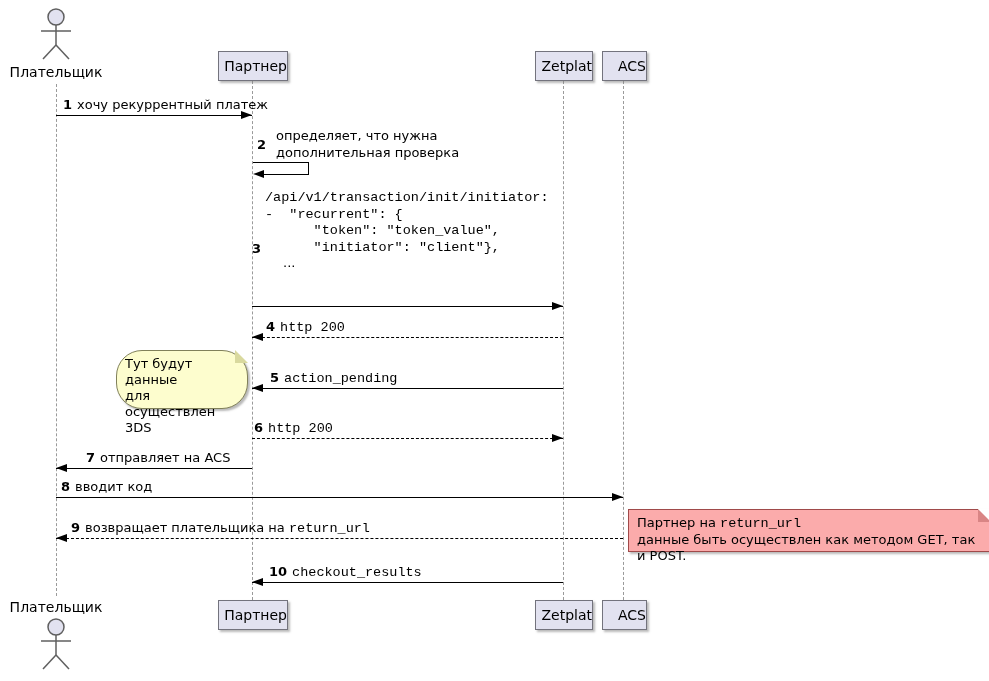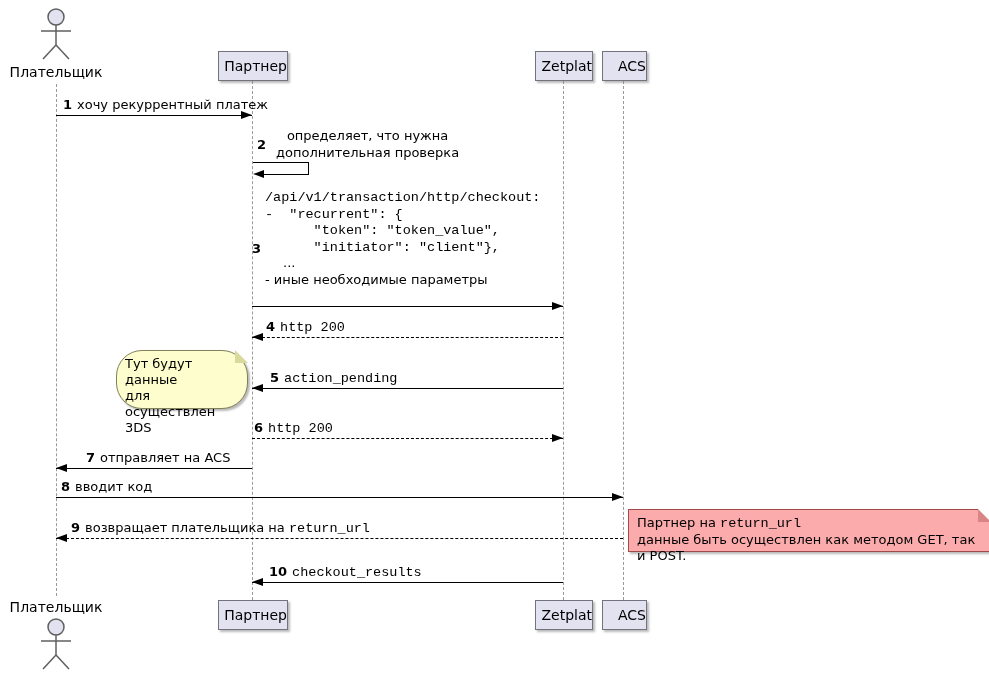--- a/index.html
+++ b/index.html
@@ -15,21 +15,21 @@
   .mono{font-family:"Liberation Mono","DejaVu Sans Mono",monospace;font-size:13.5px;white-space:pre;}
   .plain{white-space:pre;}
   .aline{position:absolute;height:0;}
   .solid{border-top:1px solid #000;}
   .dashedl{border-top:1px dashed #000;}
   .vline{position:absolute;width:0;border-left:1px solid #000;}
   .ah{position:absolute;width:0;height:0;border-top:4px solid transparent;border-bottom:4px solid transparent;}
   .ah.r{border-left:11px solid #000;}
   .ah.l{border-right:11px solid #000;}
   .selfmsg{display:flex;align-items:center;gap:5px;}
-  .selfmsg .lines div{line-height:17px;text-align:center;}
+  .selfmsg .lines div{line-height:17px;}
   .m3block{position:absolute;left:257px;top:189px;font-size:13px;}
   .m3l{line-height:16.5px;height:16.5px;}
   .m3l.dots{padding-left:18px;}
   .m3num{position:absolute;left:244px;top:241px;font-weight:bold;font-size:13px;}
   .note{position:absolute;border:1px solid;font-size:13px;line-height:16px;
         padding:5px 8px 4px 8px;box-shadow:2px 2px 2px rgba(130,130,130,.55);}
   .note.yellow{background:#FDFDCE;border-color:#81815a;border-radius:26px;}
   .note.pink{background:#FBABAB;border-color:#a04a4a;}
   .fold{position:absolute;top:-1px;right:-1px;width:0;height:0;border-style:solid;
         border-width:0 13px 13px 0;}
@@ -79,26 +79,25 @@
       <div>дополнительная проверка</div>
     </span>
   </div>
   <div class="aline solid" style="left:245px;top:162px;width:56px;"></div>
   <div class="vline" style="left:300px;top:162px;height:13px;"></div>
   <div class="aline solid" style="left:248px;top:174px;width:53px;"></div>
   <div class="ah l" style="left:245px;top:170px;"></div>
 
   <div class="m3num">3</div>
   <div class="m3block">
-    <div class="m3l"><span class="mono">/api/v1/transaction/http/checkout:</span></div>
+    <div class="m3l"><span class="mono">/api/v1/transaction/init/initiator:</span></div>
     <div class="m3l"><span class="mono">-  "recurrent": {</span></div>
     <div class="m3l"><span class="mono">      "token": "token_value",</span></div>
     <div class="m3l"><span class="mono">      "initiator": "client"},</span></div>
     <div class="m3l dots"><span class="plain">...</span></div>
-    <div class="m3l"><span class="plain">- иные необходимые параметры</span></div>
   </div>
   <div class="aline solid" style="left:244px;top:306px;width:311px;"></div>
   <div class="ah r" style="left:544px;top:302px;"></div>
 
   <div class="msg" style="left:258px;top:319px;">
     <span class="num">4</span><span class="mono">http 200</span>
   </div>
   <div class="aline dashedl" style="left:244px;top:337px;width:311px;"></div>
   <div class="ah l" style="left:244px;top:333px;"></div>
 

